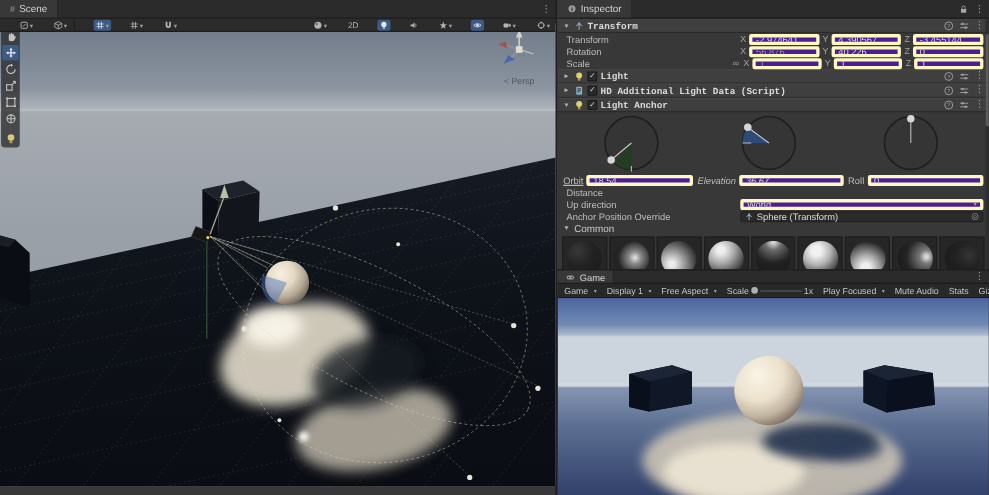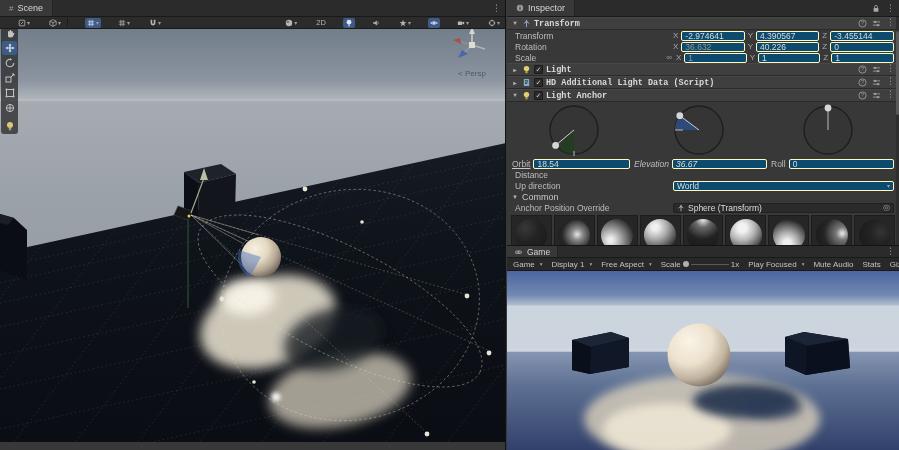--- a/index.html
+++ b/index.html
@@ -9,21 +9,21 @@
   #app { position:relative; width:899px; height:450px; background:#383838; }
 
   
   .tabbar { height:17px; background:#2b2b2b; border-bottom:1px solid #191919;
             display:flex; align-items:stretch; position:relative; }
   .tab { display:flex; align-items:center; gap:4px; padding:0 9px; background:#383838;
          color:#d6d6d6; font-size:9px; border-right:1px solid #242424; }
   .tab .tab-ic { color:#9a9a9a; font-size:8px; }
   .tabbar .bar-right { margin-left:auto; display:flex; align-items:center; gap:6px; padding-right:4px; color:#9a9a9a; }
   .kebab { color:#a0a0a0; font-size:9px; line-height:1; cursor:default; }
-  .field { flex:1; background:#0c4a6e; border:1px solid #fef9c3; border-radius:2px;
+  .field { flex:1; background:#4c1d95; border:3px solid #fef9c3; border-radius:2px;
            height:10px; line-height:8px; padding:0 3px; color:#dcdcdc; font-size:8.5px;
            white-space:nowrap; overflow:hidden; display:flex; align-items:center; }
   .field.dim { color:#969696; }
   .dd-arrow { margin-left:auto; color:#9d9d9d; font-size:6px; }
   .ic { width:10px; height:10px; display:inline-block; vertical-align:middle; }
   .ic svg { width:100%; height:100%; display:block; }
   .cb { width:9px; height:9px; background:#2a2a2a; border:1px solid #1b1b1b; border-radius:1px;
         color:#d2d2d2; font-size:8px; line-height:8px; text-align:center; }
   .fold { font-size:6px; color:#b0b0b0; width:8px; text-align:center; }
 
@@ -556,21 +556,21 @@
           </span>
         <span class="axgrp">
             <span class="axl">Z</span>
             <span class="field">-3.455144</span>
           </span>
       </div>
       <div class="irow">
         <span class="lbl">Rotation</span>
         <span class="axgrp">
             <span class="axl">X</span>
-            <span class="field dim">36.632</span>
+            <span class="field dim">56.876</span>
           </span>
         <span class="axgrp">
             <span class="axl">Y</span>
             <span class="field">40.226</span>
           </span>
         <span class="axgrp">
             <span class="axl">Z</span>
             <span class="field">0</span>
           </span>
       </div>
@@ -703,35 +703,35 @@
       <div class="irow">
         <span class="lbl">Distance</span>
       </div>
       <div class="irow">
         <span class="lbl">Up direction</span>
         <span class="field">
           <span>World</span>
           <span class="dd-arrow">▾</span>
         </span>
       </div>
-      <div class="irow" style="padding-left:4px">
-        <span class="fold">▼</span>
-        <span>Common</span>
-      </div>
       <div class="irow">
         <span class="lbl">Anchor Position Override</span>
         <span class="objfield">
           <span class="ic" style="width:8px;height:8px;color:#9fb0c4">
               <svg viewBox="0 0 10 10">
                 <use href="#i-xform"></use>
               </svg>
             </span>
           <span>Sphere (Transform)</span>
           <span class="picker">◎</span>
         </span>
+      </div>
+      <div class="irow" style="padding-left:4px">
+        <span class="fold">▼</span>
+        <span>Common</span>
       </div>
 
       <div id="presets">
         <div class="preset p1"></div>
         <div class="preset p2"></div>
         <div class="preset p3"></div>
         <div class="preset p4"></div>
         <div class="preset p5"></div>
         <div class="preset p6"></div>
         <div class="preset p7"></div>

